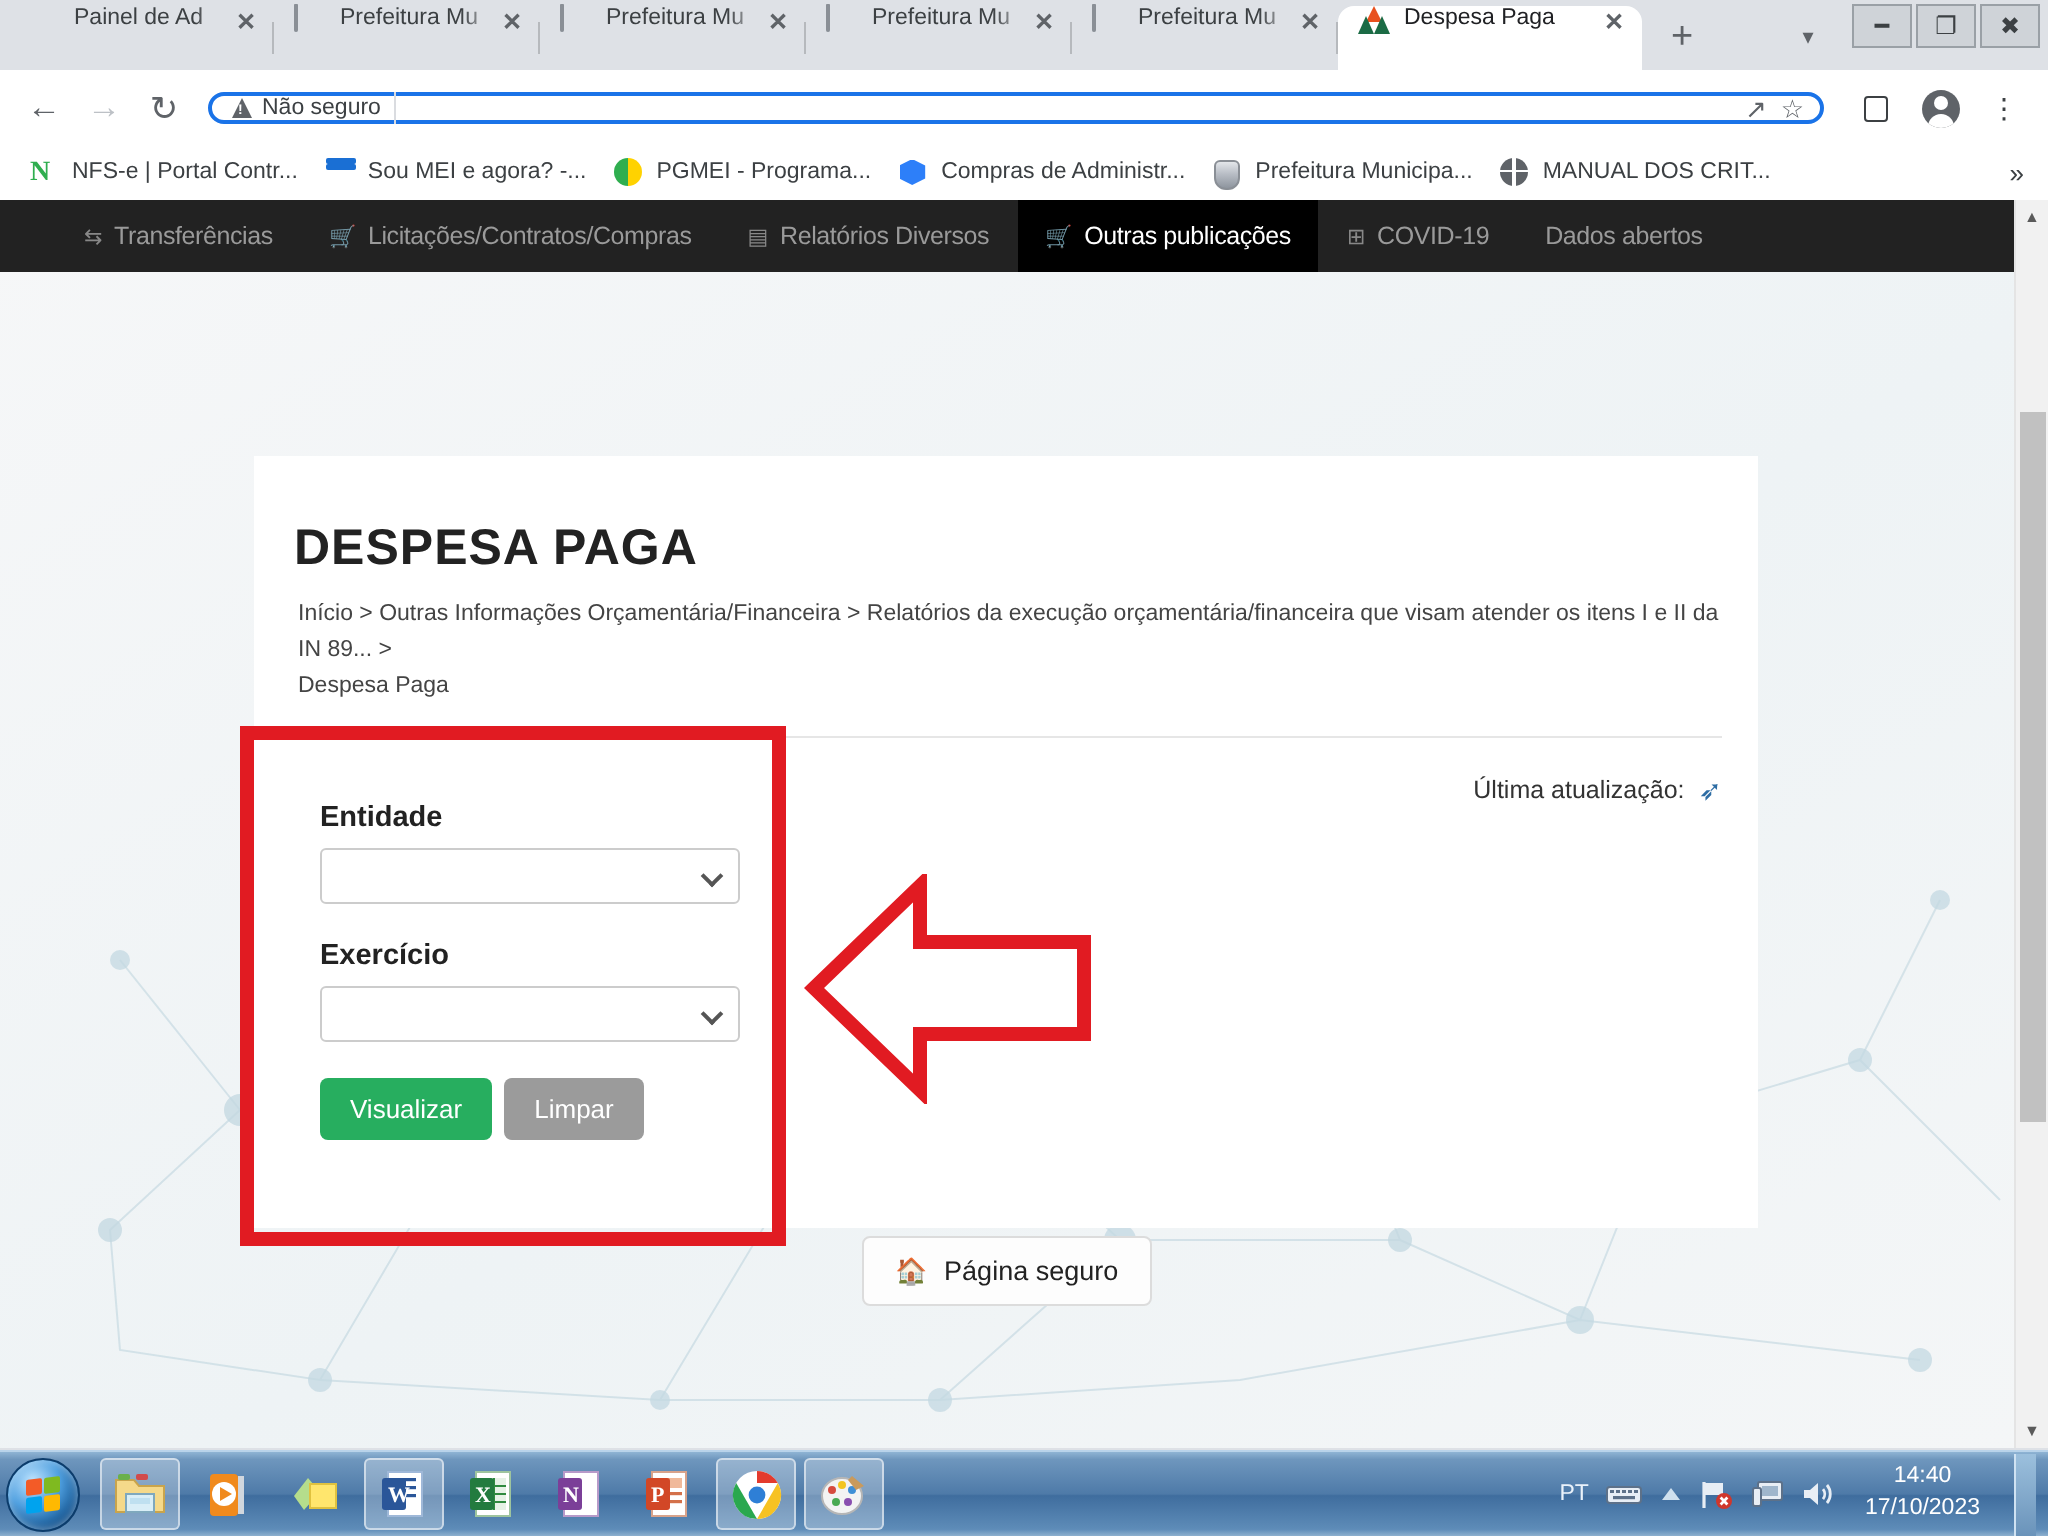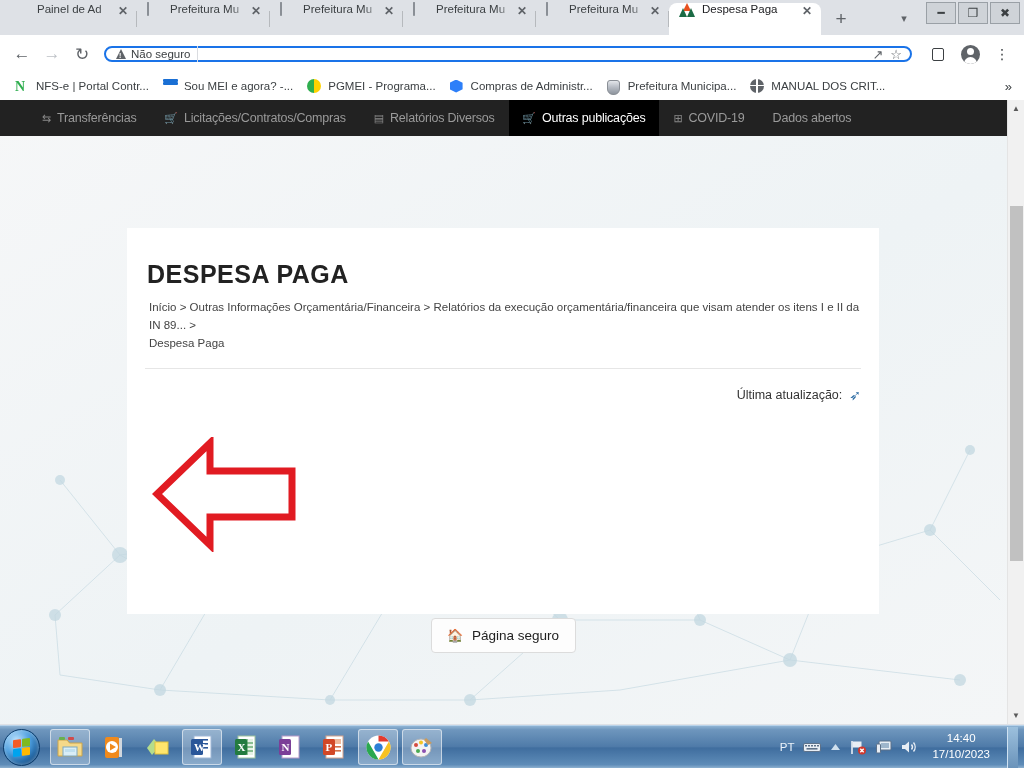--- a/index.html
+++ b/index.html
@@ -446,20 +446,38 @@
 
         <div class="crumbs">
           <span class="c-line1">Início &gt; Outras Informações Orçamentária/Financeira &gt; Relatórios da execução orçamentária/financeira que visam atender os itens I e II da IN 89... &gt;</span>
           <span>Despesa Paga</span>
         </div>
 
         <div class="divider"></div>
 
         <div class="formzone">
 
+          <div class="formcol">
+            <div class="redbox"></div>
+
+            <div class="flabel">Entidade</div>
+            <div class="fselect">
+              <span class="chev"></span>
+            </div>
+
+            <div class="flabel">Exercício</div>
+            <div class="fselect">
+              <span class="chev"></span>
+            </div>
+
+            <div class="fbtns">
+              <button class="btn btn-green">Visualizar</button>
+              <button class="btn btn-gray">Limpar</button>
+            </div>
+          </div>
 
           <div class="rightcol">
             <div class="lastupd">
               <span>Última atualização:</span>
               <span class="share-ico">➶</span>
             </div>
 
             <svg class="bigarrow" width="145" height="115" viewBox="0 0 145 115">
               <polygon points="5,57 58,6 58,34 140,34 140,80 58,80 58,108" fill="none" stroke="#e11b22" stroke-width="7" stroke-linejoin="miter"></polygon>
             </svg>

